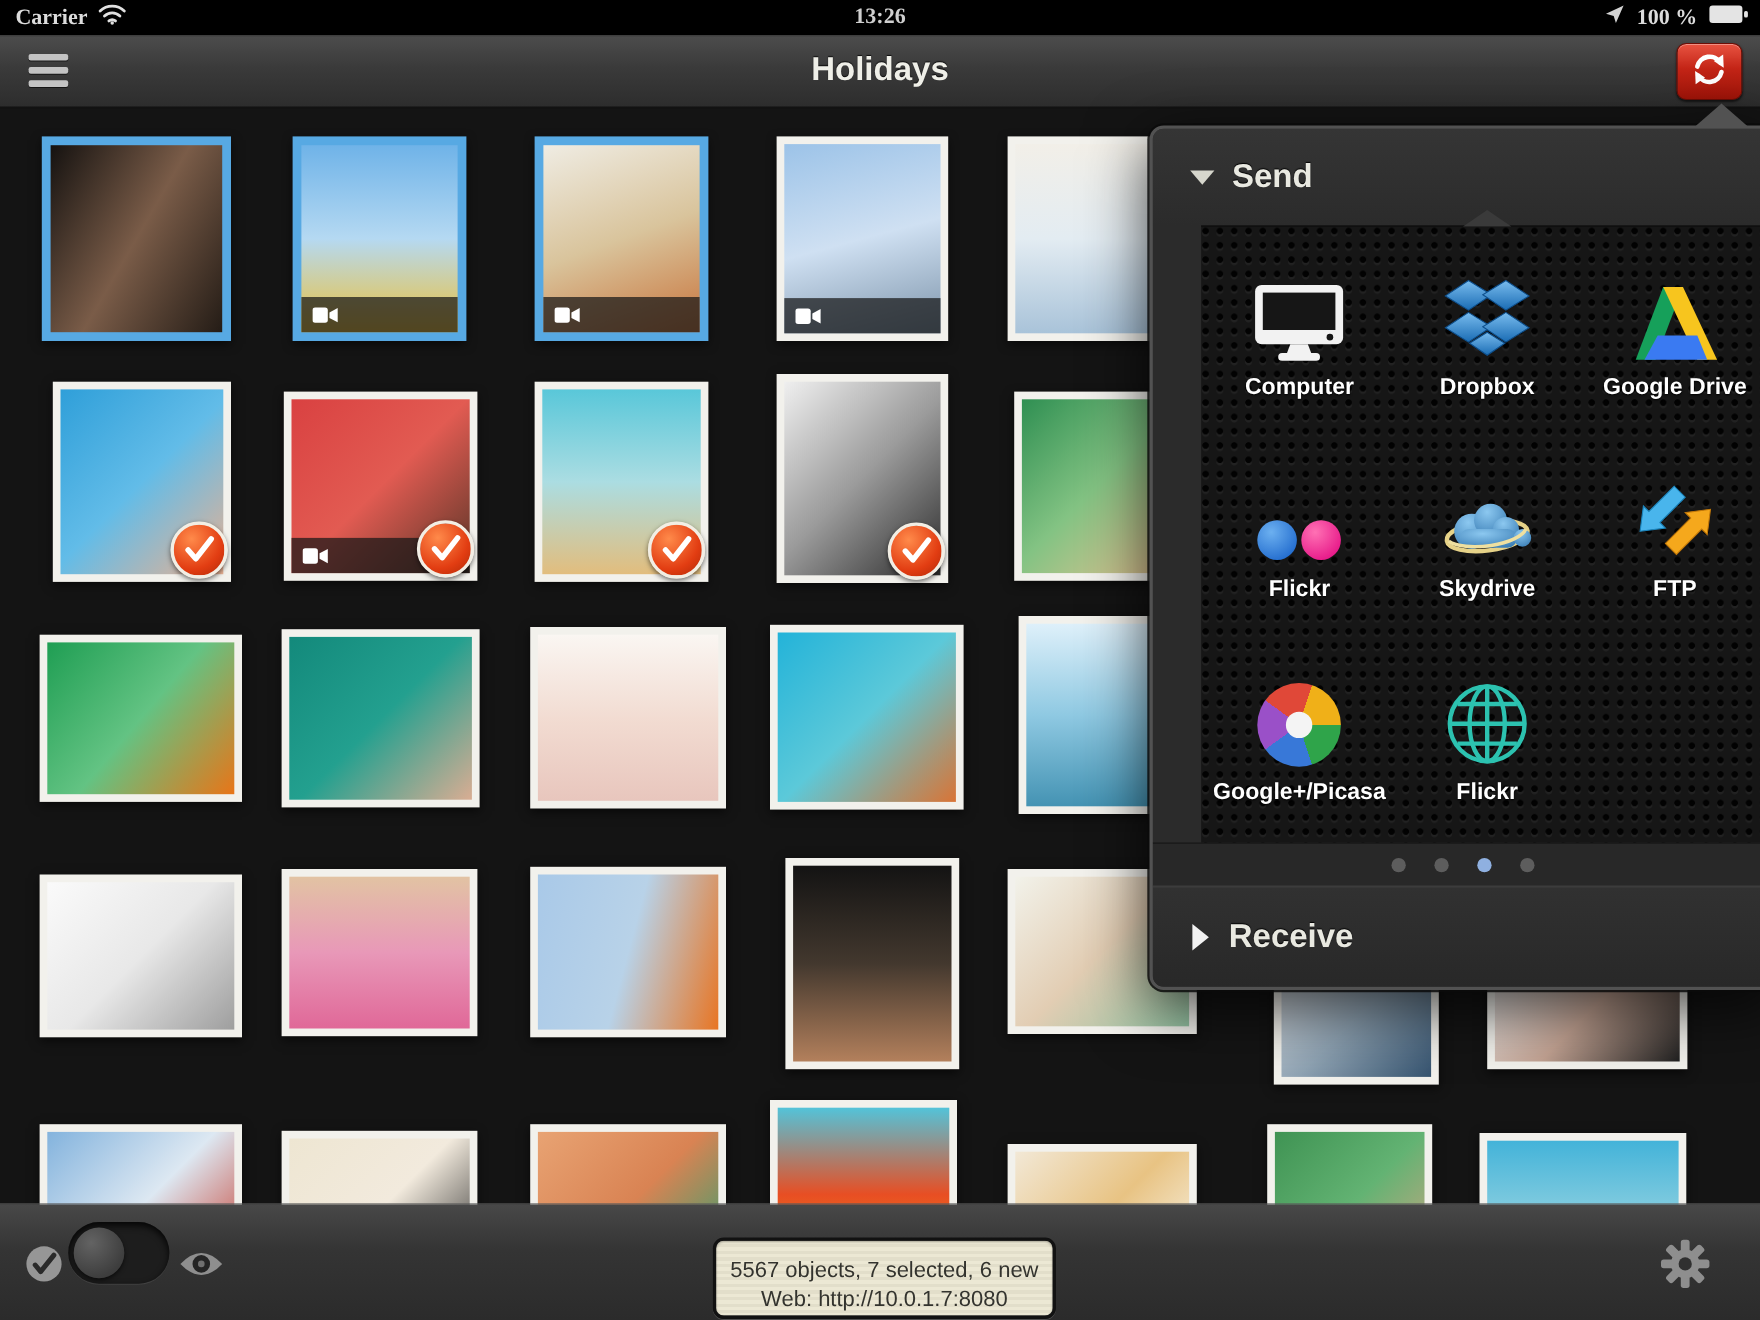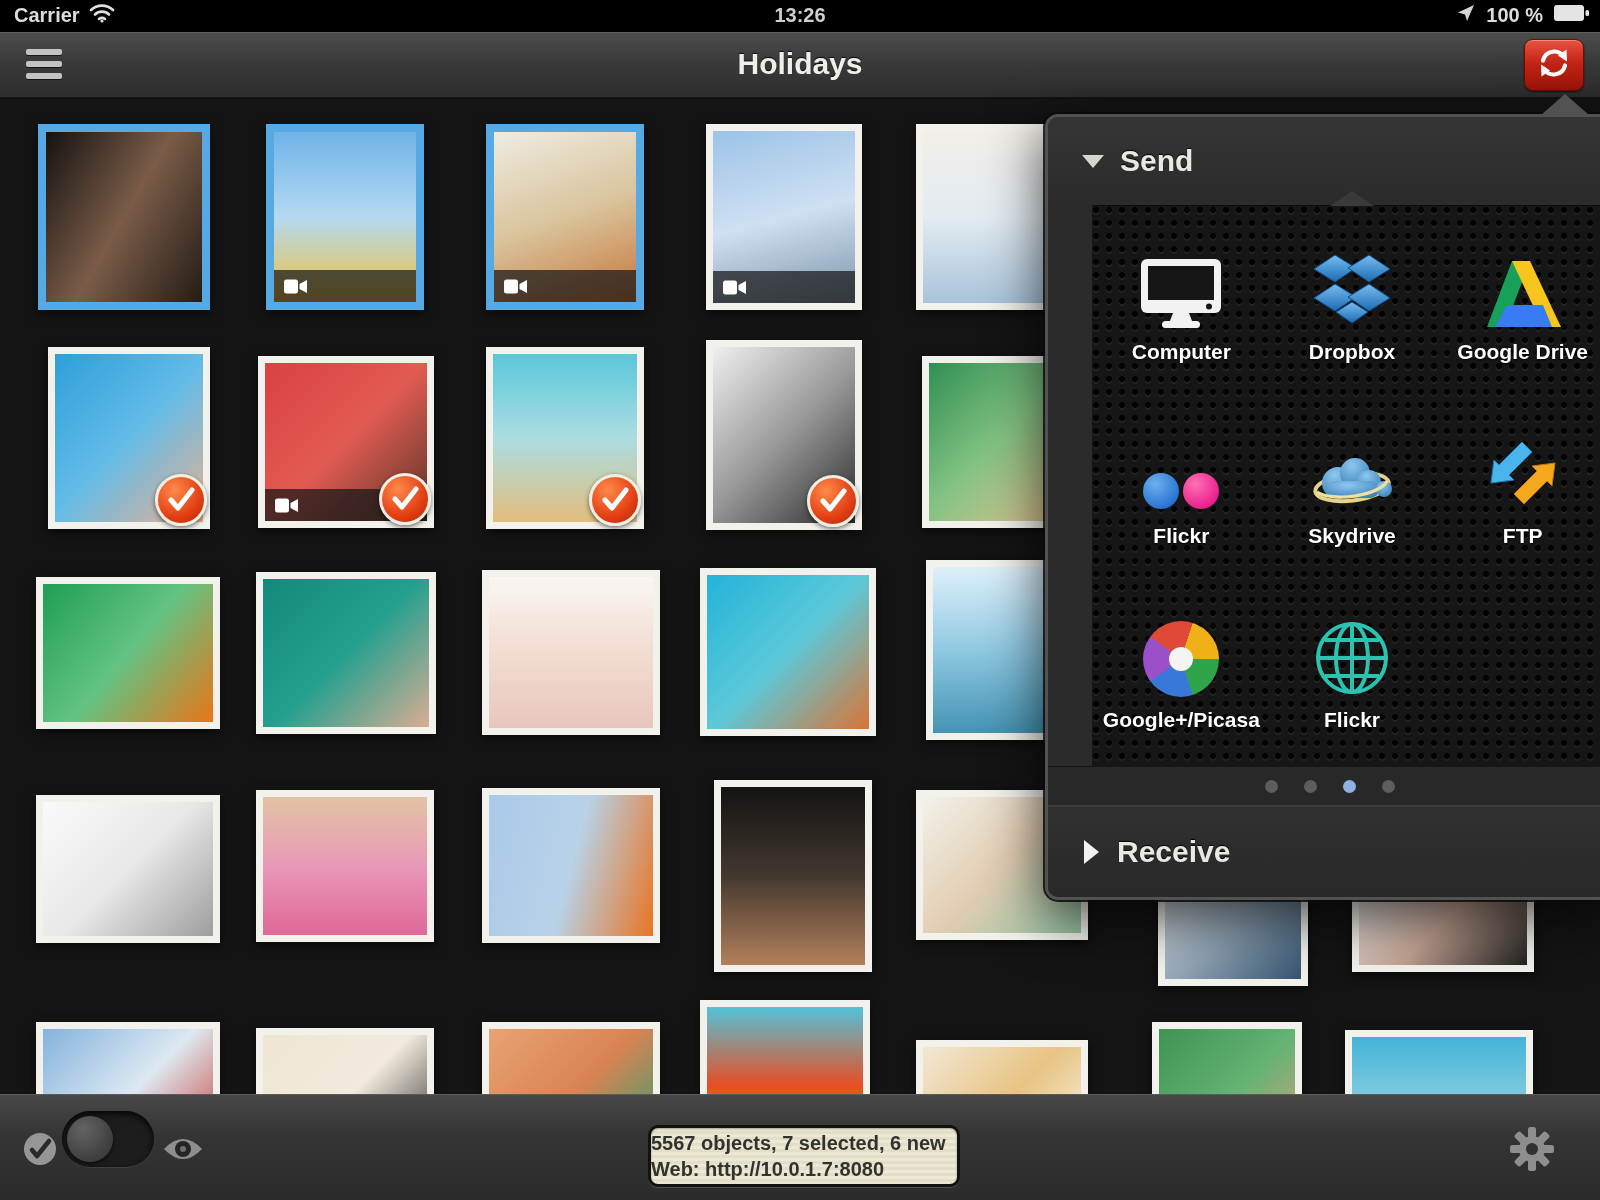--- a/index.html
+++ b/index.html
@@ -3,21 +3,21 @@
 <meta charset="utf-8">
 <style>
   html,body{margin:0;padding:0;}
   body{
     width:1600px;height:1200px;position:relative;overflow:hidden;
     background:#141414;font-family:"Liberation Sans",sans-serif;
     -webkit-font-smoothing:antialiased;
   }
   
   .statusbar{position:absolute;top:0;left:0;right:0;height:32px;background:#000;z-index:60;
-    color:#dcdcdc;font-size:20px;font-weight:bold;}
+    color:#dcdcdc;font-size:20px;font-weight:bold;font-family:Liberation Serif, serif;}
   .sb-left{position:absolute;left:14px;top:3px;display:flex;align-items:center;gap:9px;}
   .sb-time{position:absolute;left:0;right:0;top:4px;text-align:center;color:#cfcfcf;}
   .sb-right{position:absolute;right:10px;top:3px;display:flex;align-items:center;gap:10px;}
   
   .navbar{position:absolute;top:32px;left:0;right:0;height:64px;z-index:50;
     background:linear-gradient(#4c4c4c,#3a3a3a 45%,#2d2d2d);
     border-top:1px solid #5e5e5e;border-bottom:2px solid #121212;}
   .hamburger{position:absolute;left:26px;top:16px;width:36px;height:30px;display:flex;
     flex-direction:column;justify-content:space-between;cursor:pointer;}
   .hamburger span{display:block;height:6px;border-radius:2px;background:#c3c3c3;
@@ -89,22 +89,22 @@
     background:#1d1d1d;box-shadow:inset 0 3px 7px rgba(0,0,0,.85),0 1px 0 rgba(255,255,255,.08);
     cursor:pointer;}
   .knob{position:absolute;left:5px;top:5px;width:46px;height:46px;border-radius:50%;
     background:radial-gradient(circle at 35% 30%,#636363,#3f3f3f 70%,#333);
     box-shadow:0 2px 4px rgba(0,0,0,.6);}
   .bb-eye{position:absolute;left:162px;top:40px;cursor:pointer;}
   .lcd{position:absolute;left:648px;top:30px;width:306px;height:54px;border-radius:10px;
     border:3px solid #121212;
     background:repeating-linear-gradient(#ece8d4 0 3px,#e2deca 3px 6px);
     box-shadow:0 1px 0 rgba(255,255,255,.18),inset 0 1px 2px rgba(0,0,0,.3);
-    text-align:left;color:#33332e;font-weight:bold;font-size:20px;line-height:26px;
-    padding-top:2px;}
+    text-align:center;color:#33332e;font-weight:normal;font-size:20px;line-height:26px;
+    padding-top:14px;}
   .bb-gear{position:absolute;right:44px;top:30px;cursor:pointer;}
 </style>
 </head>
 <body>
 
 <div class="statusbar">
   <div class="sb-left">
     <span>Carrier</span>
     <span>
       <svg width="26" height="20" viewBox="0 0 26 20" fill="none" stroke="#e0e0e0" stroke-width="2.6" stroke-linecap="round">

